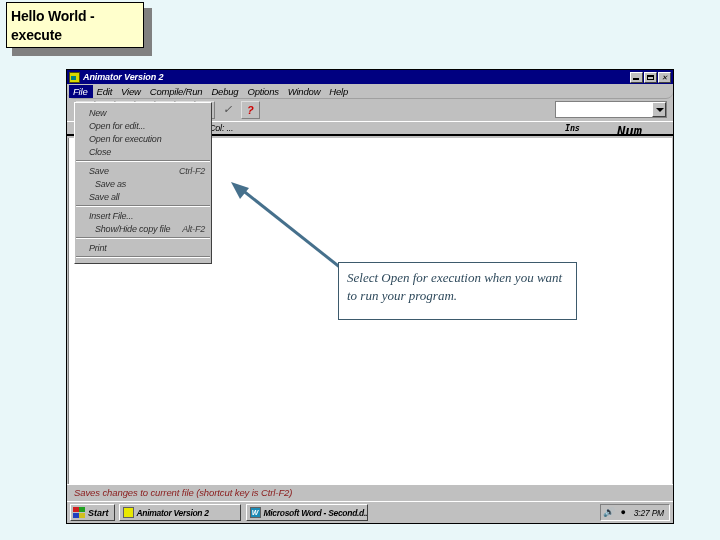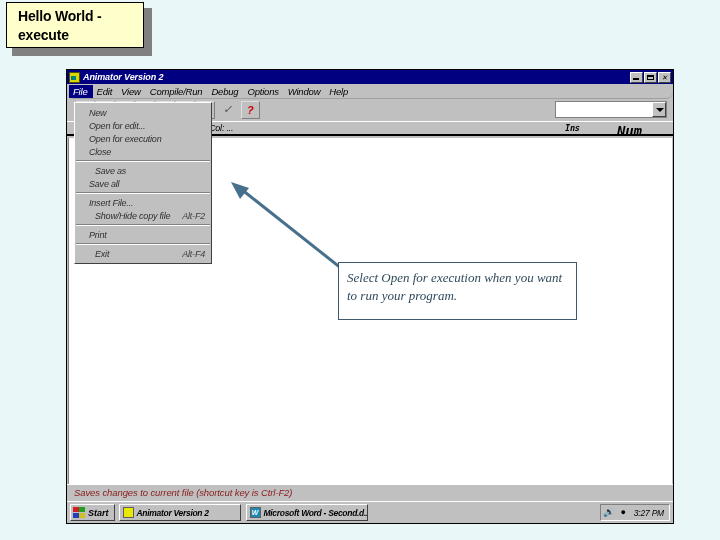--- a/index.html
+++ b/index.html
@@ -27,21 +27,21 @@
   }
   #slide-title {
     position: absolute;
     left: 6px;
     top: 2px;
     width: 138px;
     height: 46px;
     background: #ffffcc;
     border: 1.5px solid #000000;
     box-sizing: border-box;
-    padding: 4px 6px 0 11px;
+    padding: 4px 6px 0 4px;
     font-weight: bold;
     font-size: 14px;
     line-height: 19px;
     color: #000000;
     letter-spacing: -0.2px;
   }
 
   
   #app-window {
     position: absolute;
@@ -553,20 +553,24 @@
       <span>Open for execution</span>
       <span class="shortcut"></span>
     </div>
     <div class="fm-item">
       <span>Close</span>
       <span class="shortcut"></span>
     </div>
 
     <div class="fm-sep"></div>
 
+    <div class="fm-item">
+      <span>Save</span>
+      <span class="shortcut">Ctrl-F2</span>
+    </div>
     <div class="fm-item indent">
       <span>Save as</span>
       <span class="shortcut"></span>
     </div>
     <div class="fm-item">
       <span>Save all</span>
       <span class="shortcut"></span>
     </div>
 
     <div class="fm-sep"></div>
@@ -582,24 +586,20 @@
 
     <div class="fm-sep"></div>
 
     <div class="fm-item">
       <span>Print</span>
       <span class="shortcut"></span>
     </div>
 
     <div class="fm-sep"></div>
 
-    <div class="fm-item indent">
-      <span>Exit</span>
-      <span class="shortcut">Alt-F4</span>
-    </div>
   </div>
 
   <svg id="arrow-svg" viewBox="0 0 130 100">
     <line x1="124" y1="96" x2="14" y2="9" stroke="#46708c" stroke-width="3"></line>
     <polygon points="4,2 22,8 13,19" fill="#46708c"></polygon>
   </svg>
 
   <div id="callout">Select Open for execution when you want to run your program.</div>
 
   <div id="status-hint">Saves changes to current file (shortcut key is Ctrl-F2)</div>

